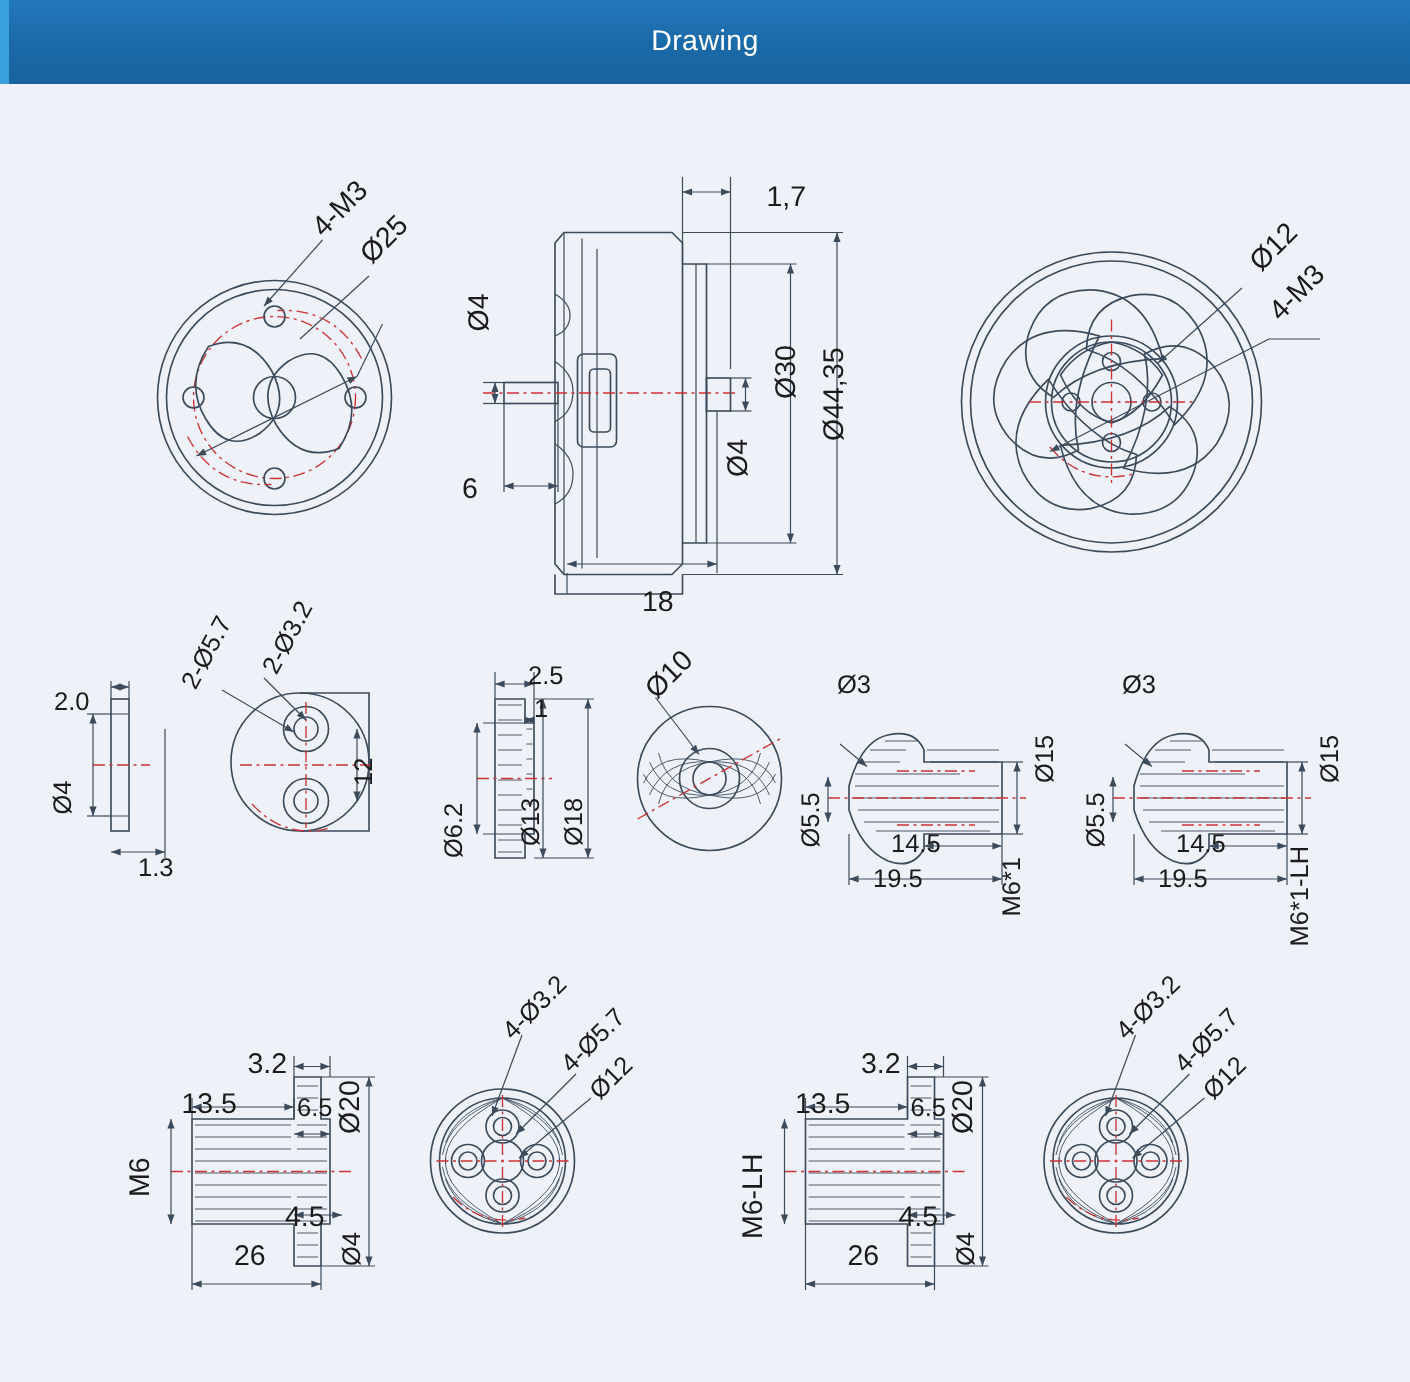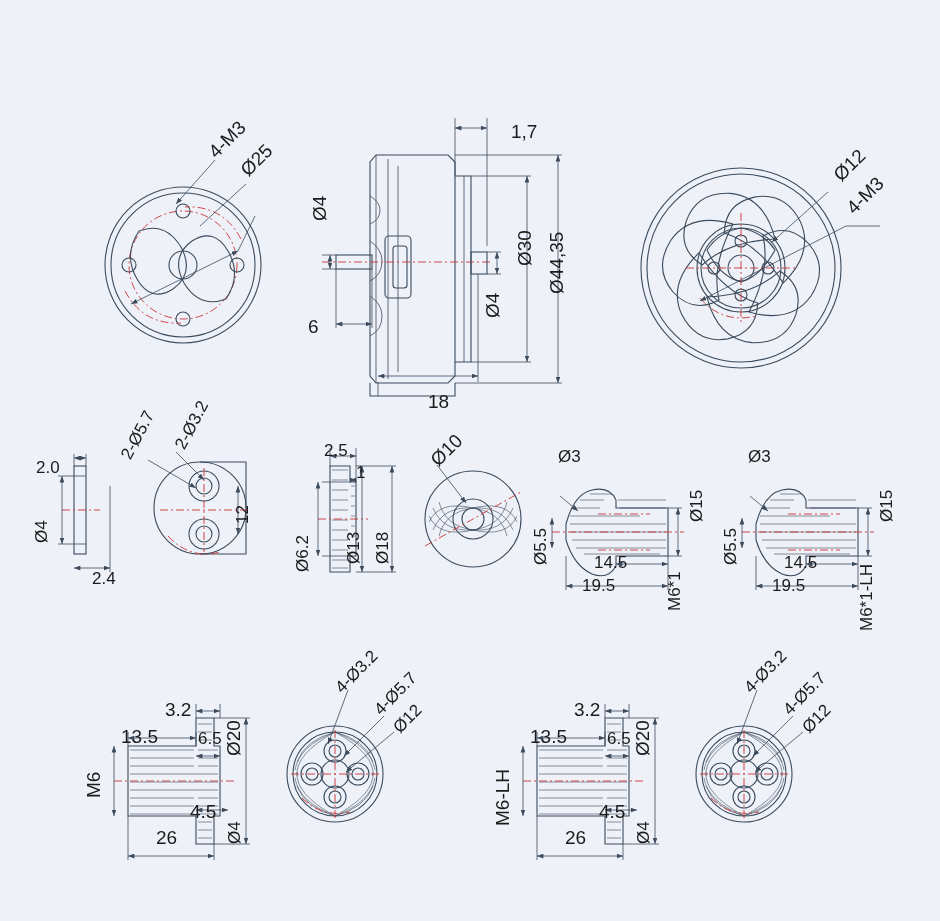--- a/index.html
+++ b/index.html
@@ -62,20 +62,24 @@
   .lbl.big { font-size: 19px; }
   .rot90 { transform: rotate(-90deg); transform-origin: left top; }
   .rotneg { transform: rotate(-62deg); transform-origin: left top; }
   .rot45 { transform: rotate(-45deg); transform-origin: left top; }
 </style>
 </head>
 <body>
 
 <div id="page">
 
+  <div class="titlebar">
+    <span class="accent-left"></span>
+    <span>Drawing</span>
+  </div>
 
   <div class="canvas">
 
     <svg class="draw" viewBox="0 0 940 865">
       <defs>
         <style>
           .ln   { stroke:#3c4b5c; stroke-width:1.1; fill:none; }
           .lnT  { stroke:#3c4b5c; stroke-width:0.8; fill:none; }
           .cl   { stroke:#cc3333; stroke-width:0.9; fill:none; stroke-dasharray:8 3 2 3; }
           .dim  { stroke:#3c4b5c; stroke-width:0.8; fill:none; }
@@ -407,27 +411,27 @@
     <div class="lbl big rot90" style="left:547px; top:238px;">Ø44,35</div>
     <div class="lbl big rot90" style="left:483px; top:262px;">Ø4</div>
     <div class="lbl big" style="left:308px; top:261px;">6</div>
     <div class="lbl big" style="left:428px; top:336px;">18</div>
 
     <div class="lbl big rot45" style="left:830px; top:115px;">Ø12</div>
     <div class="lbl big rot45" style="left:843px; top:148px;">4-M3</div>
 
     <div class="lbl" style="left:36px; top:403px;">2.0</div>
     <div class="lbl rot90" style="left:33px; top:487px;">Ø4</div>
-    <div class="lbl" style="left:92px; top:514px;">2.4</div>
+    <div class="lbl" style="left:92px; top:514px;">1.3</div>
 
     <div class="lbl rotneg" style="left:172px; top:388px;">2-Ø3.2</div>
     <div class="lbl rotneg" style="left:118px; top:398px;">2-Ø5.7</div>
     <div class="lbl rot90" style="left:234px; top:468px;">12</div>
 
-    <div class="lbl" style="left:324px; top:386px;">2.5</div>
+    <div class="lbl" style="left:352px; top:386px;">2.5</div>
     <div class="lbl" style="left:356px; top:408px;">1</div>
     <div class="lbl rot90" style="left:294px; top:516px;">Ø6.2</div>
     <div class="lbl rot90" style="left:345px; top:508px;">Ø13</div>
     <div class="lbl rot90" style="left:374px; top:508px;">Ø18</div>
 
     <div class="lbl big rot45" style="left:427px; top:400px;">Ø10</div>
 
     <div class="lbl" style="left:558px; top:392px;">Ø3</div>
     <div class="lbl rot90" style="left:688px; top:466px;">Ø15</div>
     <div class="lbl rot90" style="left:532px; top:509px;">Ø5.5</div>

